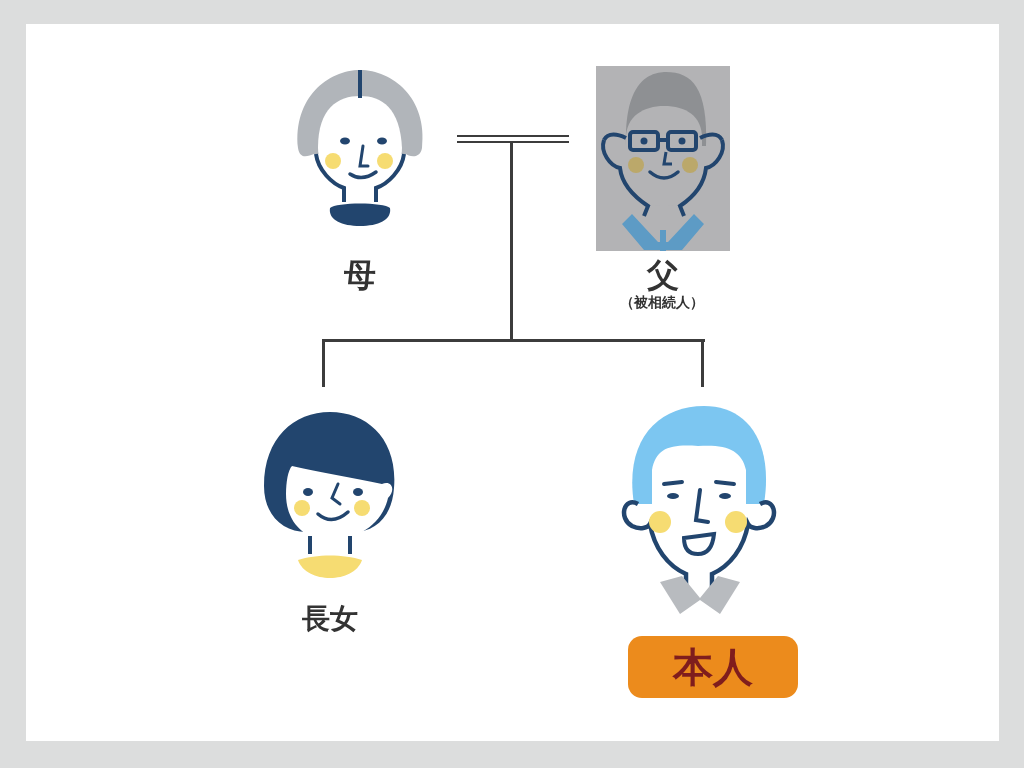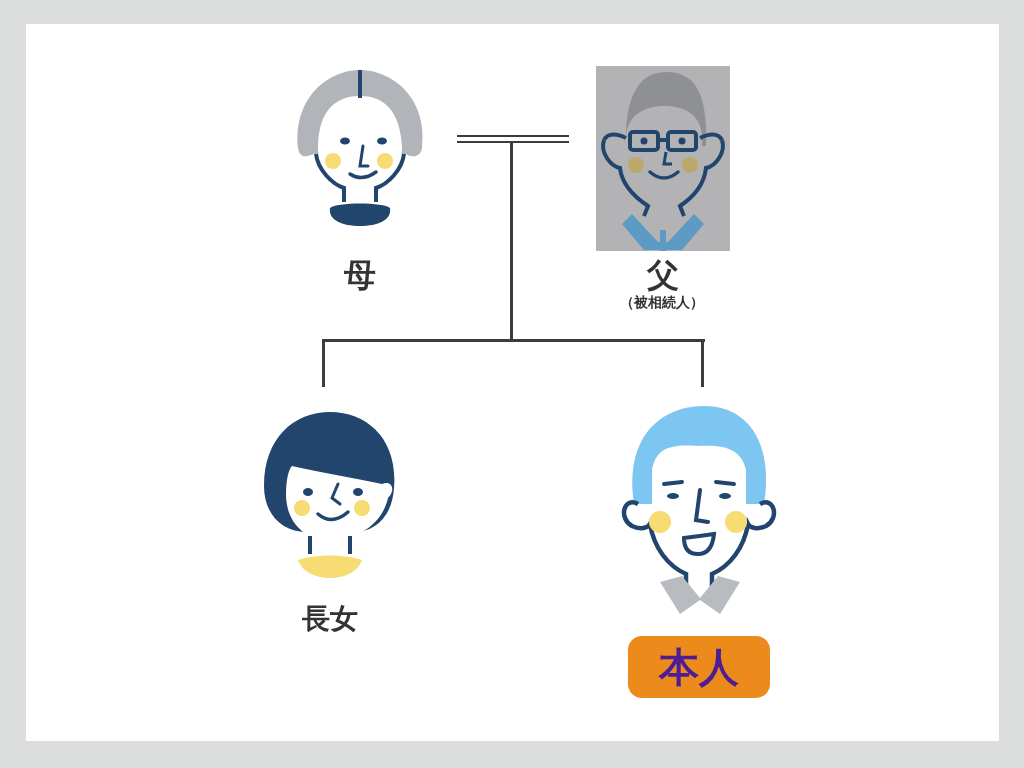--- a/index.html
+++ b/index.html
@@ -1,21 +1,21 @@
 <!DOCTYPE html>
 <html><head>
 <meta charset="utf-8">
 <style>
   html, body { margin:0; padding:0; }
   body { width:1024px; height:768px; background:#dcdddd; position:relative; overflow:hidden; font-family:"DejaVu Sans","Liberation Sans",sans-serif; }
   .card { position:absolute; left:26px; top:24px; width:973px; height:717px; background:#ffffff; }
   .abs { position:absolute; }
   .label { position:absolute; color:#333333; font-weight:bold; text-align:center; white-space:nowrap; }
   .line { position:absolute; background:#3c3c3c; }
-  .badge { position:absolute; left:628px; top:636px; width:142px; height:62px; background:#ec8b1c; border-radius:14px; display:flex; align-items:center; justify-content:center; color:#4c1d95; font-weight:bold; font-size:40px;font-family:Liberation Mono, monospace; }
+  .badge { position:absolute; left:628px; top:636px; width:170px; height:62px; background:#ec8b1c; border-radius:14px; display:flex; align-items:center; justify-content:center; color:#7f1d1d; font-weight:bold; font-size:40px;font-family:Liberation Mono, monospace; }
   .father-box { position:absolute; left:596px; top:66px; width:134px; height:185px; background:#b3b3b5; overflow:hidden; }
 </style>
 </head>
 <body>
 
 <div class="card"></div>
 
 <svg class="abs" style="left:288px;top:68px" width="144" height="160" viewBox="0 0 144 160">
   <path d="M10 80 C5 30 40 2 72 2 C104 2 140 30 134 80 C132 92 120 88 118 86 L26 86 C20 88 12 92 10 80 Z" fill="#b1b5ba"></path>
   <path d="M30 80 C30 40 50 28 72 28 C94 28 112 40 114 80 C114 100 96 120 72 120 C48 120 30 100 30 80 Z" fill="#ffffff"></path>

